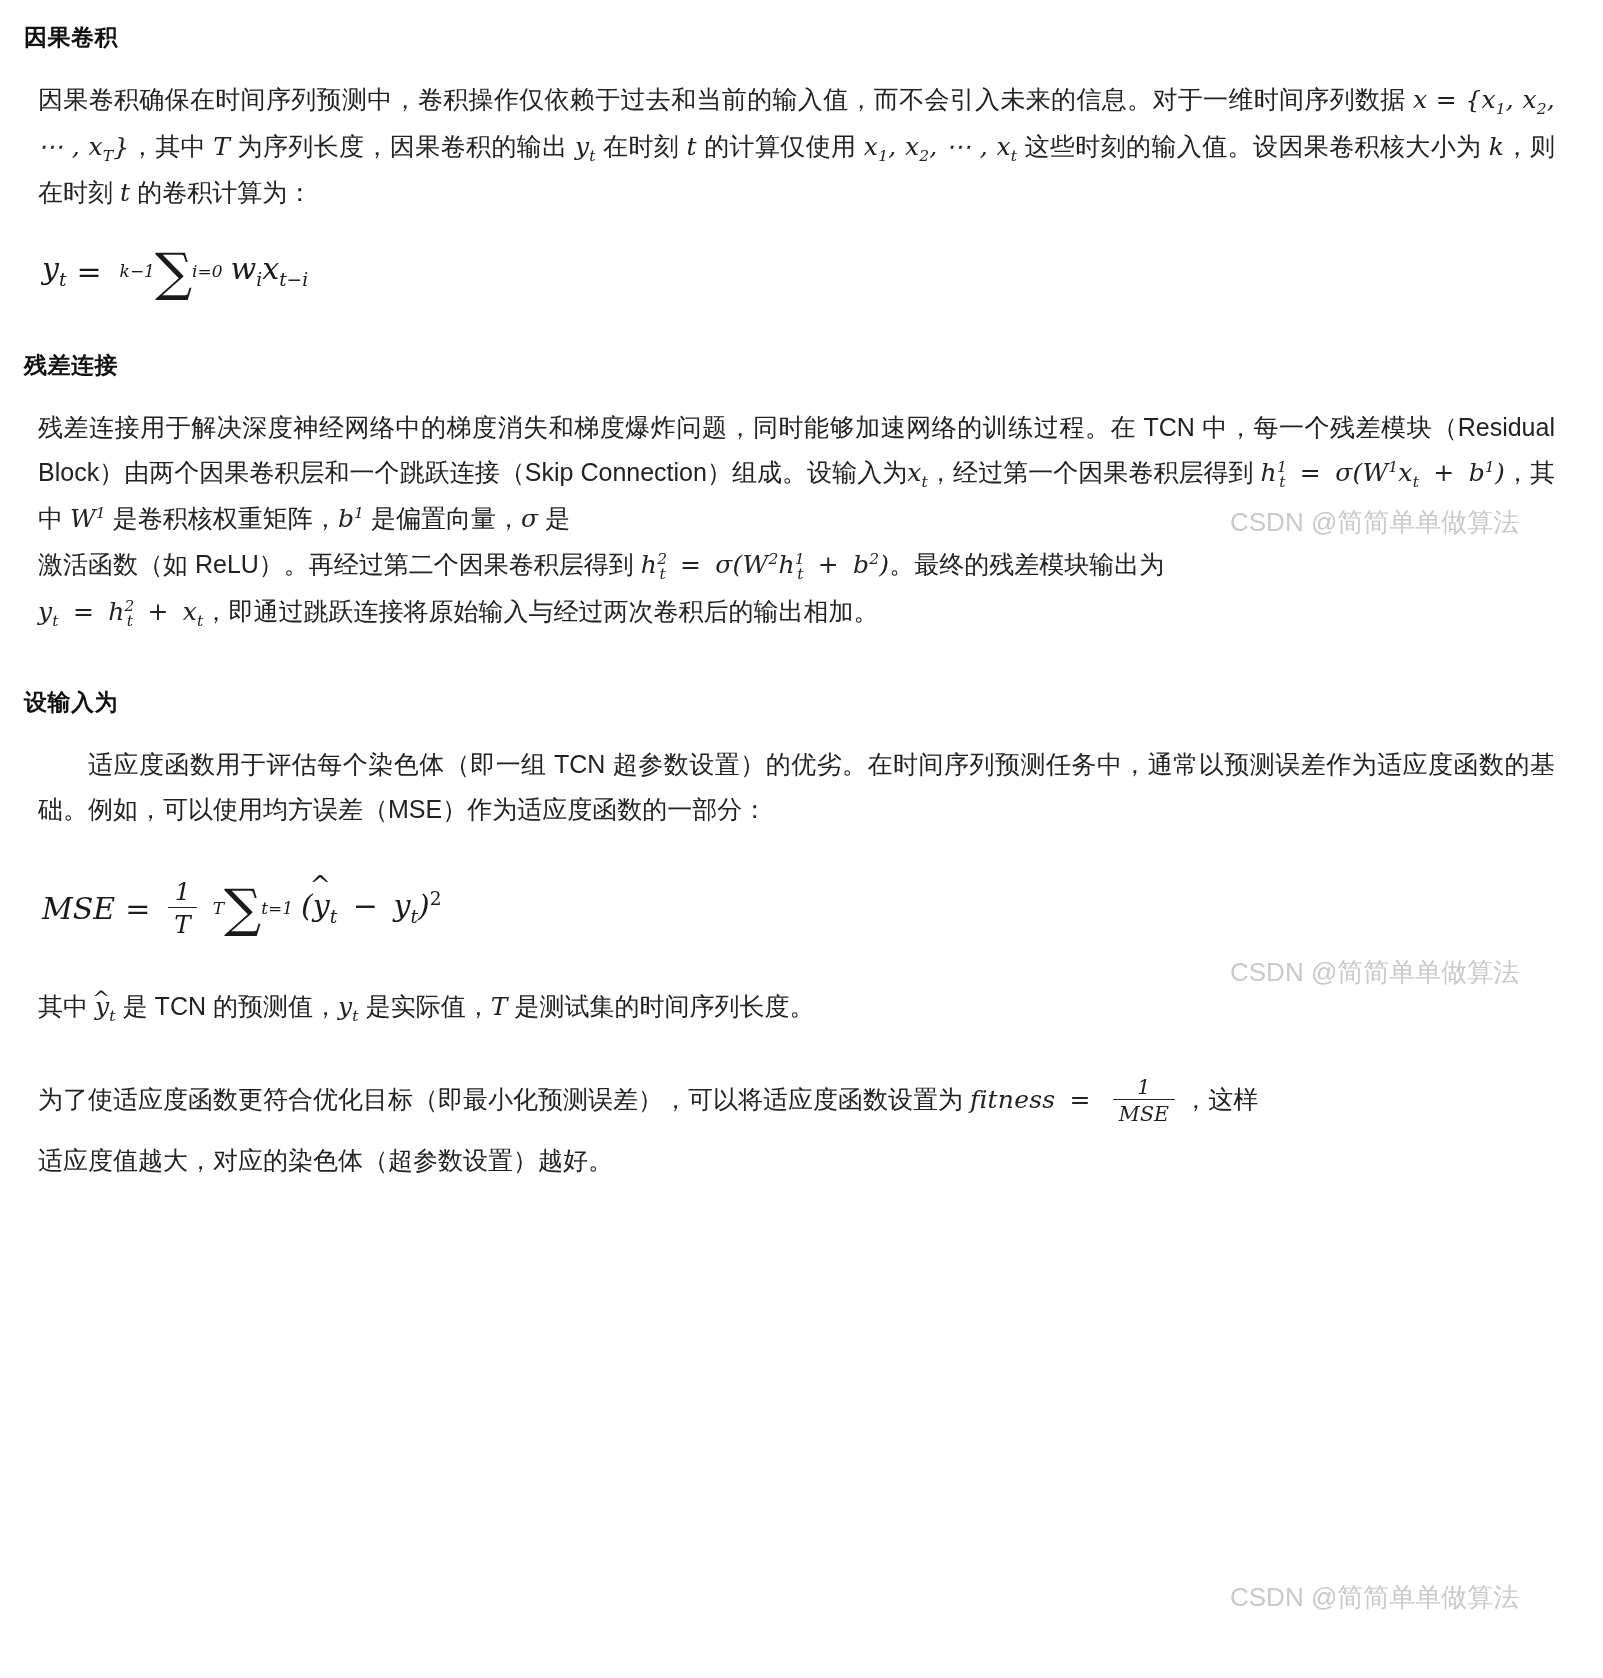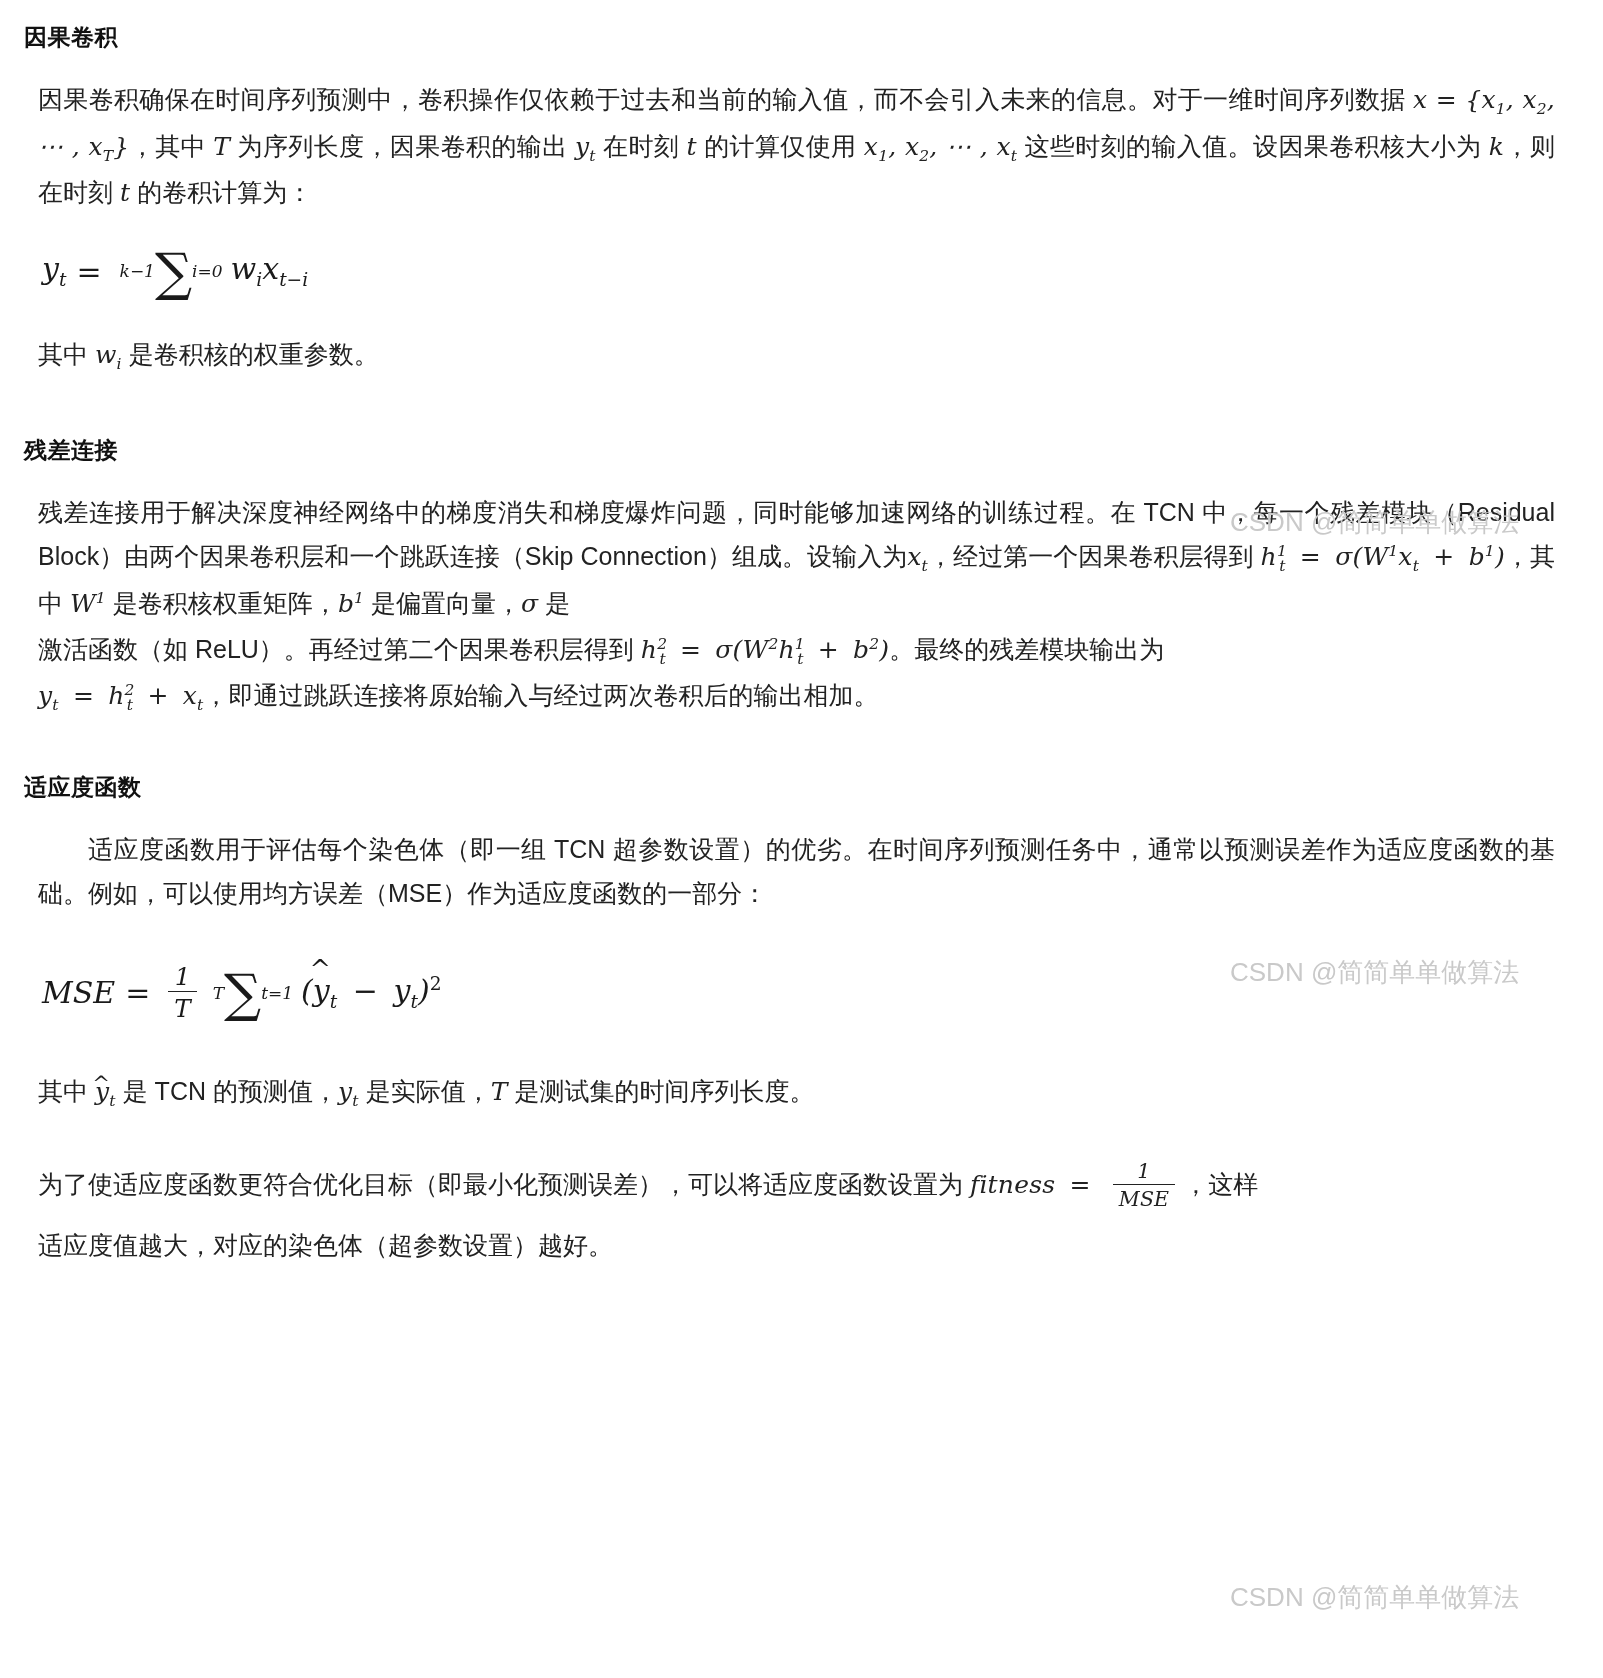--- a/index.html
+++ b/index.html
@@ -144,43 +144,40 @@
         <span class="sumblock">
           <span class="lim">k−1</span>
           <span class="sig">∑</span>
           <span class="lim">i=0</span>
         </span>
         <span><i>w</i><sub>i</sub></span>
           <span><i>x</i><sub>t−i</sub></span>
       </span>
     </div>
 
-    <p class="para">
-      <span>其中 </span><span class="math"><i>w</i><sub>i</sub></span><span> 是卷积核的权重参数。</span>
-    </p>
   </div>
 
   <div class="section" style="margin-top:56px;">
     <h2 class="section-heading">残差连接</h2>
 
     <p class="para" style="margin-bottom:0;">
       <span>残差连接用于解决深度神经网络中的梯度消失和梯度爆炸问题，同时能够加速网络的训练过程。在 TCN 中，每一个残差模块（Residual Block）由两个因果卷积层和一个跳跃连接（Skip Connection）组成。设输入为</span><span class="math"><i>x<sub>t</sub></i></span><span>，经过第一个因果卷积层得到 </span><span class="math"><i>h</i><sup>1</sup><sub style="margin-left:-0.5em;">t</sub> <span class="op">=</span> <i>σ</i>(<i>W</i><sup>1</sup><i>x<sub>t</sub></i> <span class="op">+</span> <i>b</i><sup>1</sup>)</span><span>，其中 </span><span class="math"><i>W</i><sup>1</sup></span><span> 是卷积核权重矩阵，</span><span class="math"><i>b</i><sup>1</sup></span><span> 是偏置向量，</span><span class="math"><i>σ</i></span><span> 是</span>
     </p>
 
     <p class="para" style="margin-bottom:0;">
       <span>激活函数（如 ReLU）。再经过第二个因果卷积层得到 </span><span class="math"><i>h</i><sup>2</sup><sub style="margin-left:-0.5em;">t</sub> <span class="op">=</span> <i>σ</i>(<i>W</i><sup>2</sup><i>h</i><sup>1</sup><sub style="margin-left:-0.5em;">t</sub> <span class="op">+</span> <i>b</i><sup>2</sup>)</span><span>。最终的残差模块输出为</span>
     </p>
 
     <p class="para">
       <span class="math"><i>y<sub>t</sub></i> <span class="op">=</span> <i>h</i><sup>2</sup><sub style="margin-left:-0.5em;">t</sub> <span class="op">+</span> <i>x<sub>t</sub></i></span><span>，即通过跳跃连接将原始输入与经过两次卷积后的输出相加。</span>
     </p>
   </div>
 
   <div class="section" style="margin-top:52px;">
-    <h2 class="section-heading">适应度函数</h2>
+    <h2 class="section-heading">设输入为</h2>
 
     <p class="para indent">适应度函数用于评估每个染色体（即一组 TCN 超参数设置）的优劣。在时间序列预测任务中，通常以预测误差作为适应度函数的基础。例如，可以使用均方误差（MSE）作为适应度函数的一部分：</p>
 
     <div class="display-eq" style="margin:46px 0 44px 0;">
       <span class="eq-inner">
         <span>MSE</span>
         <span class="eqsign">=</span>
         <span class="frac">
           <span class="num">1</span>
           <span class="den">T</span>

